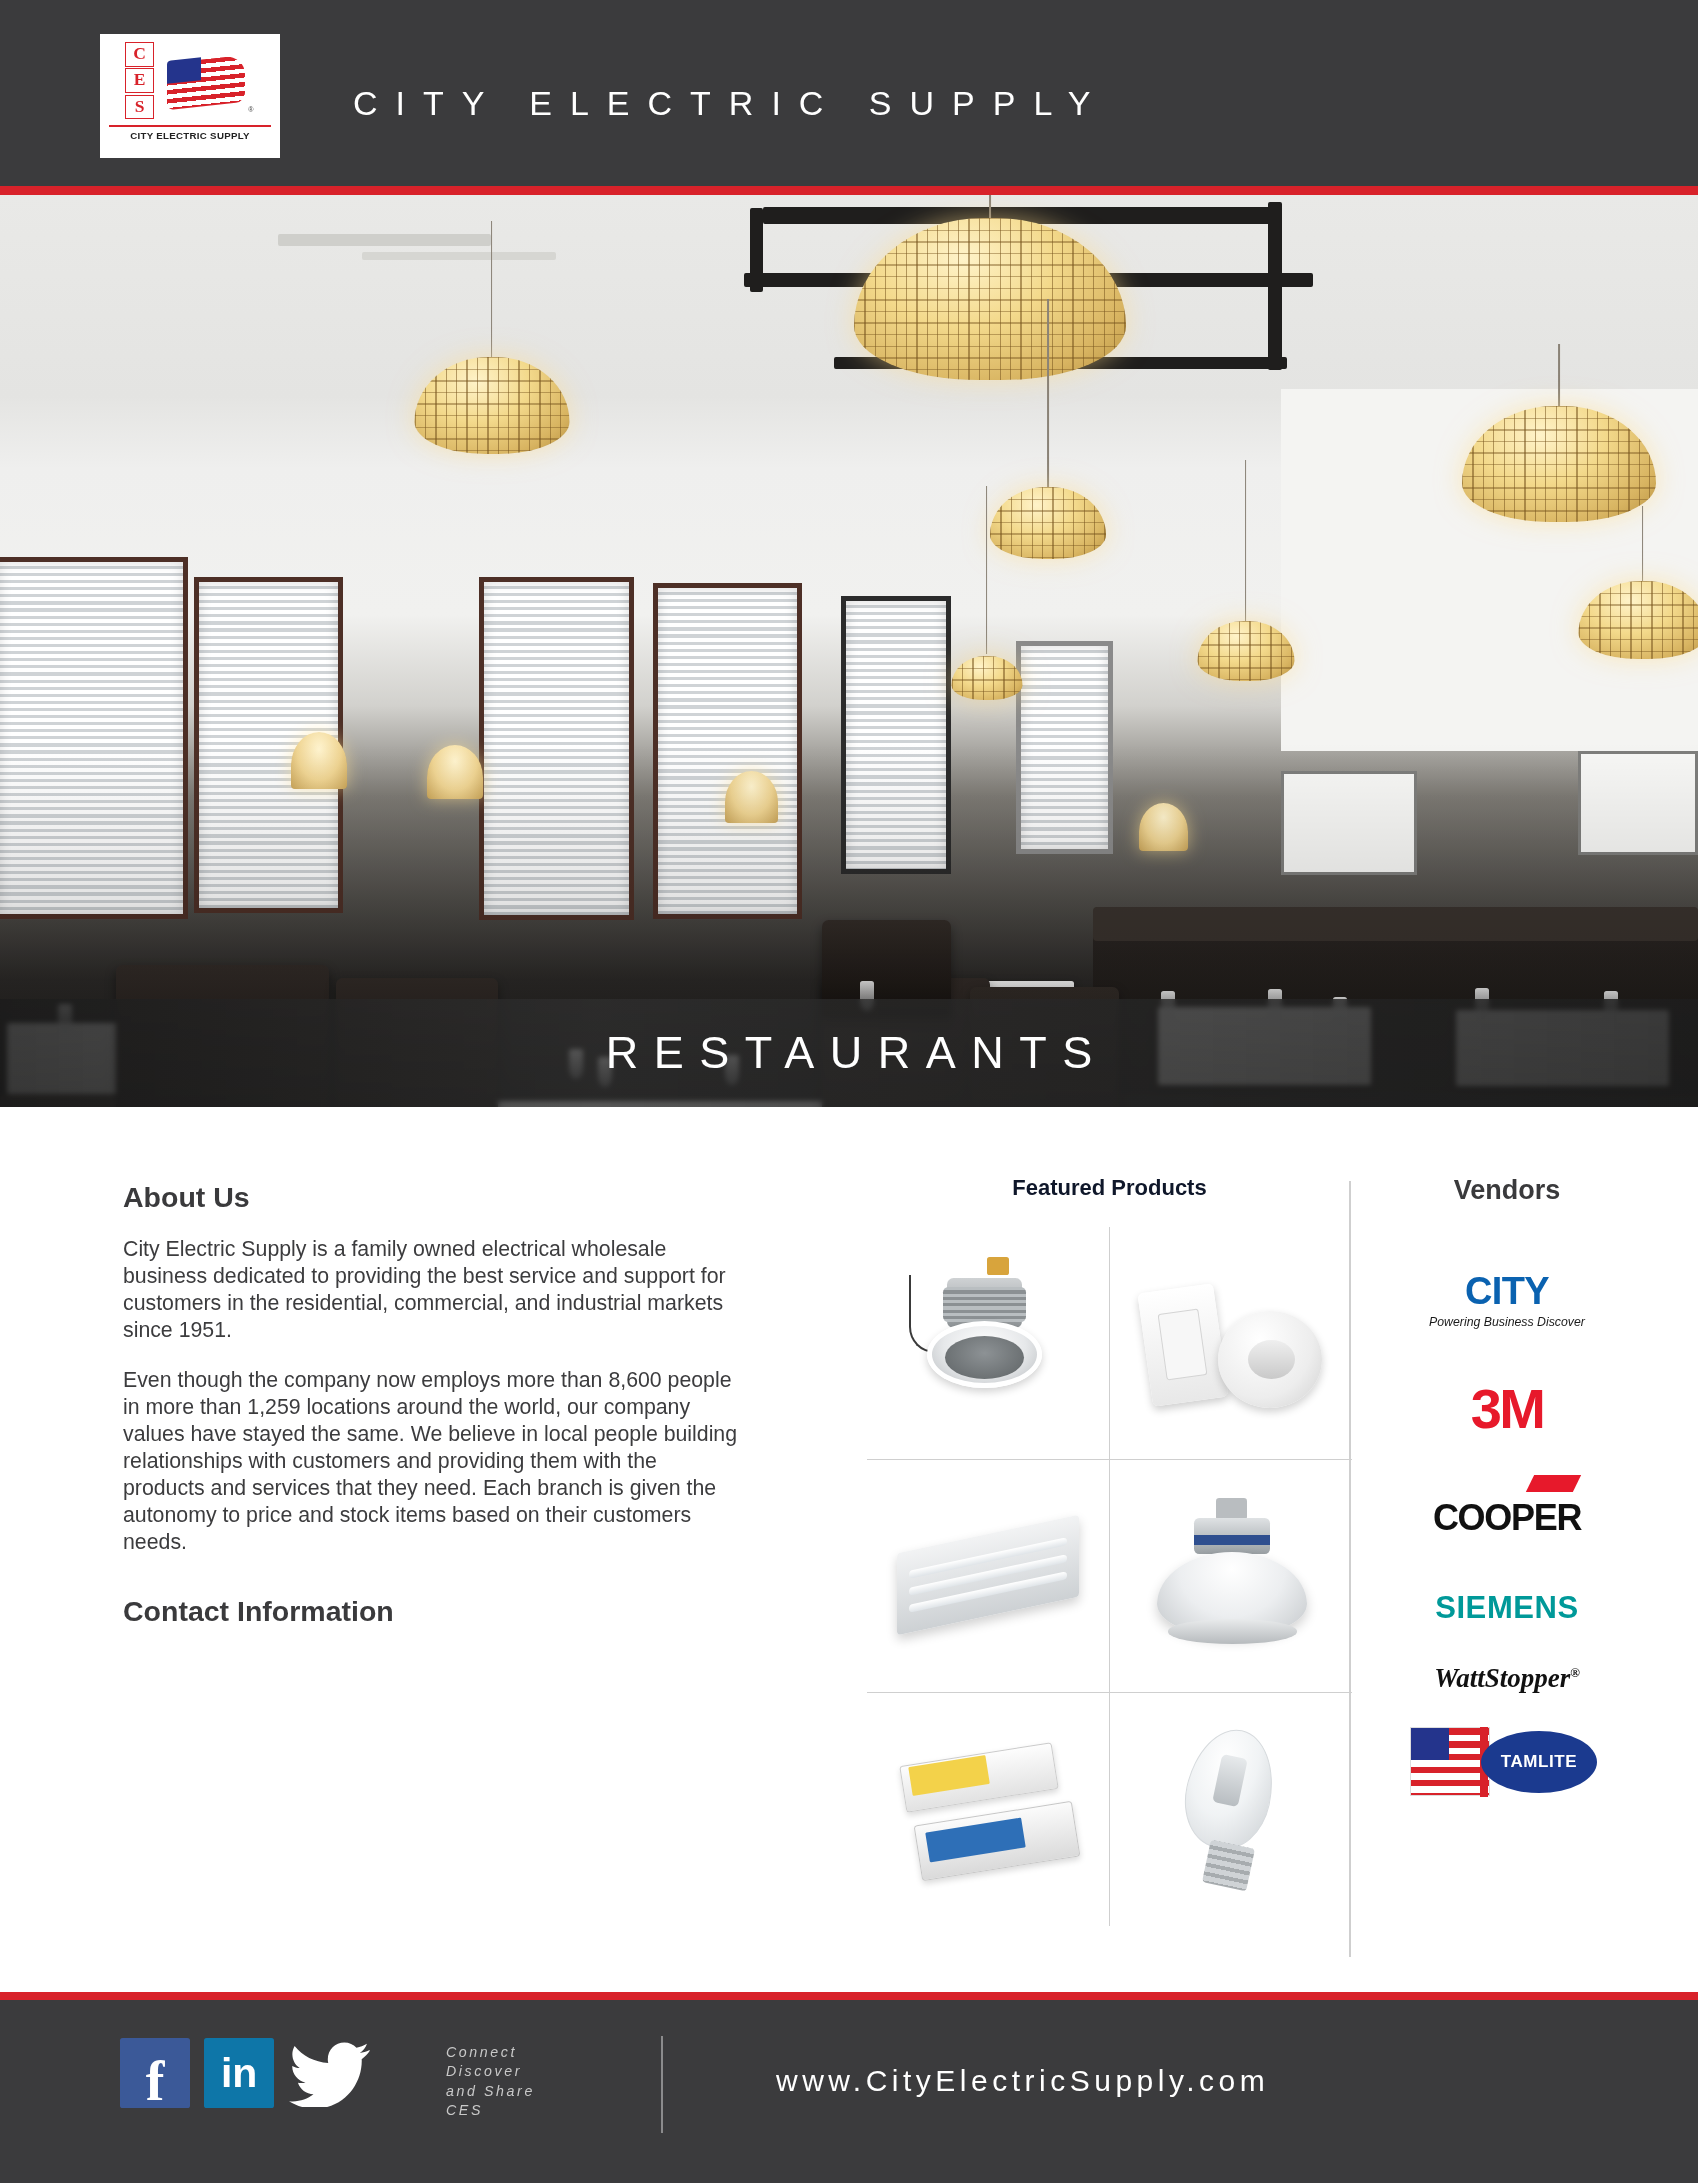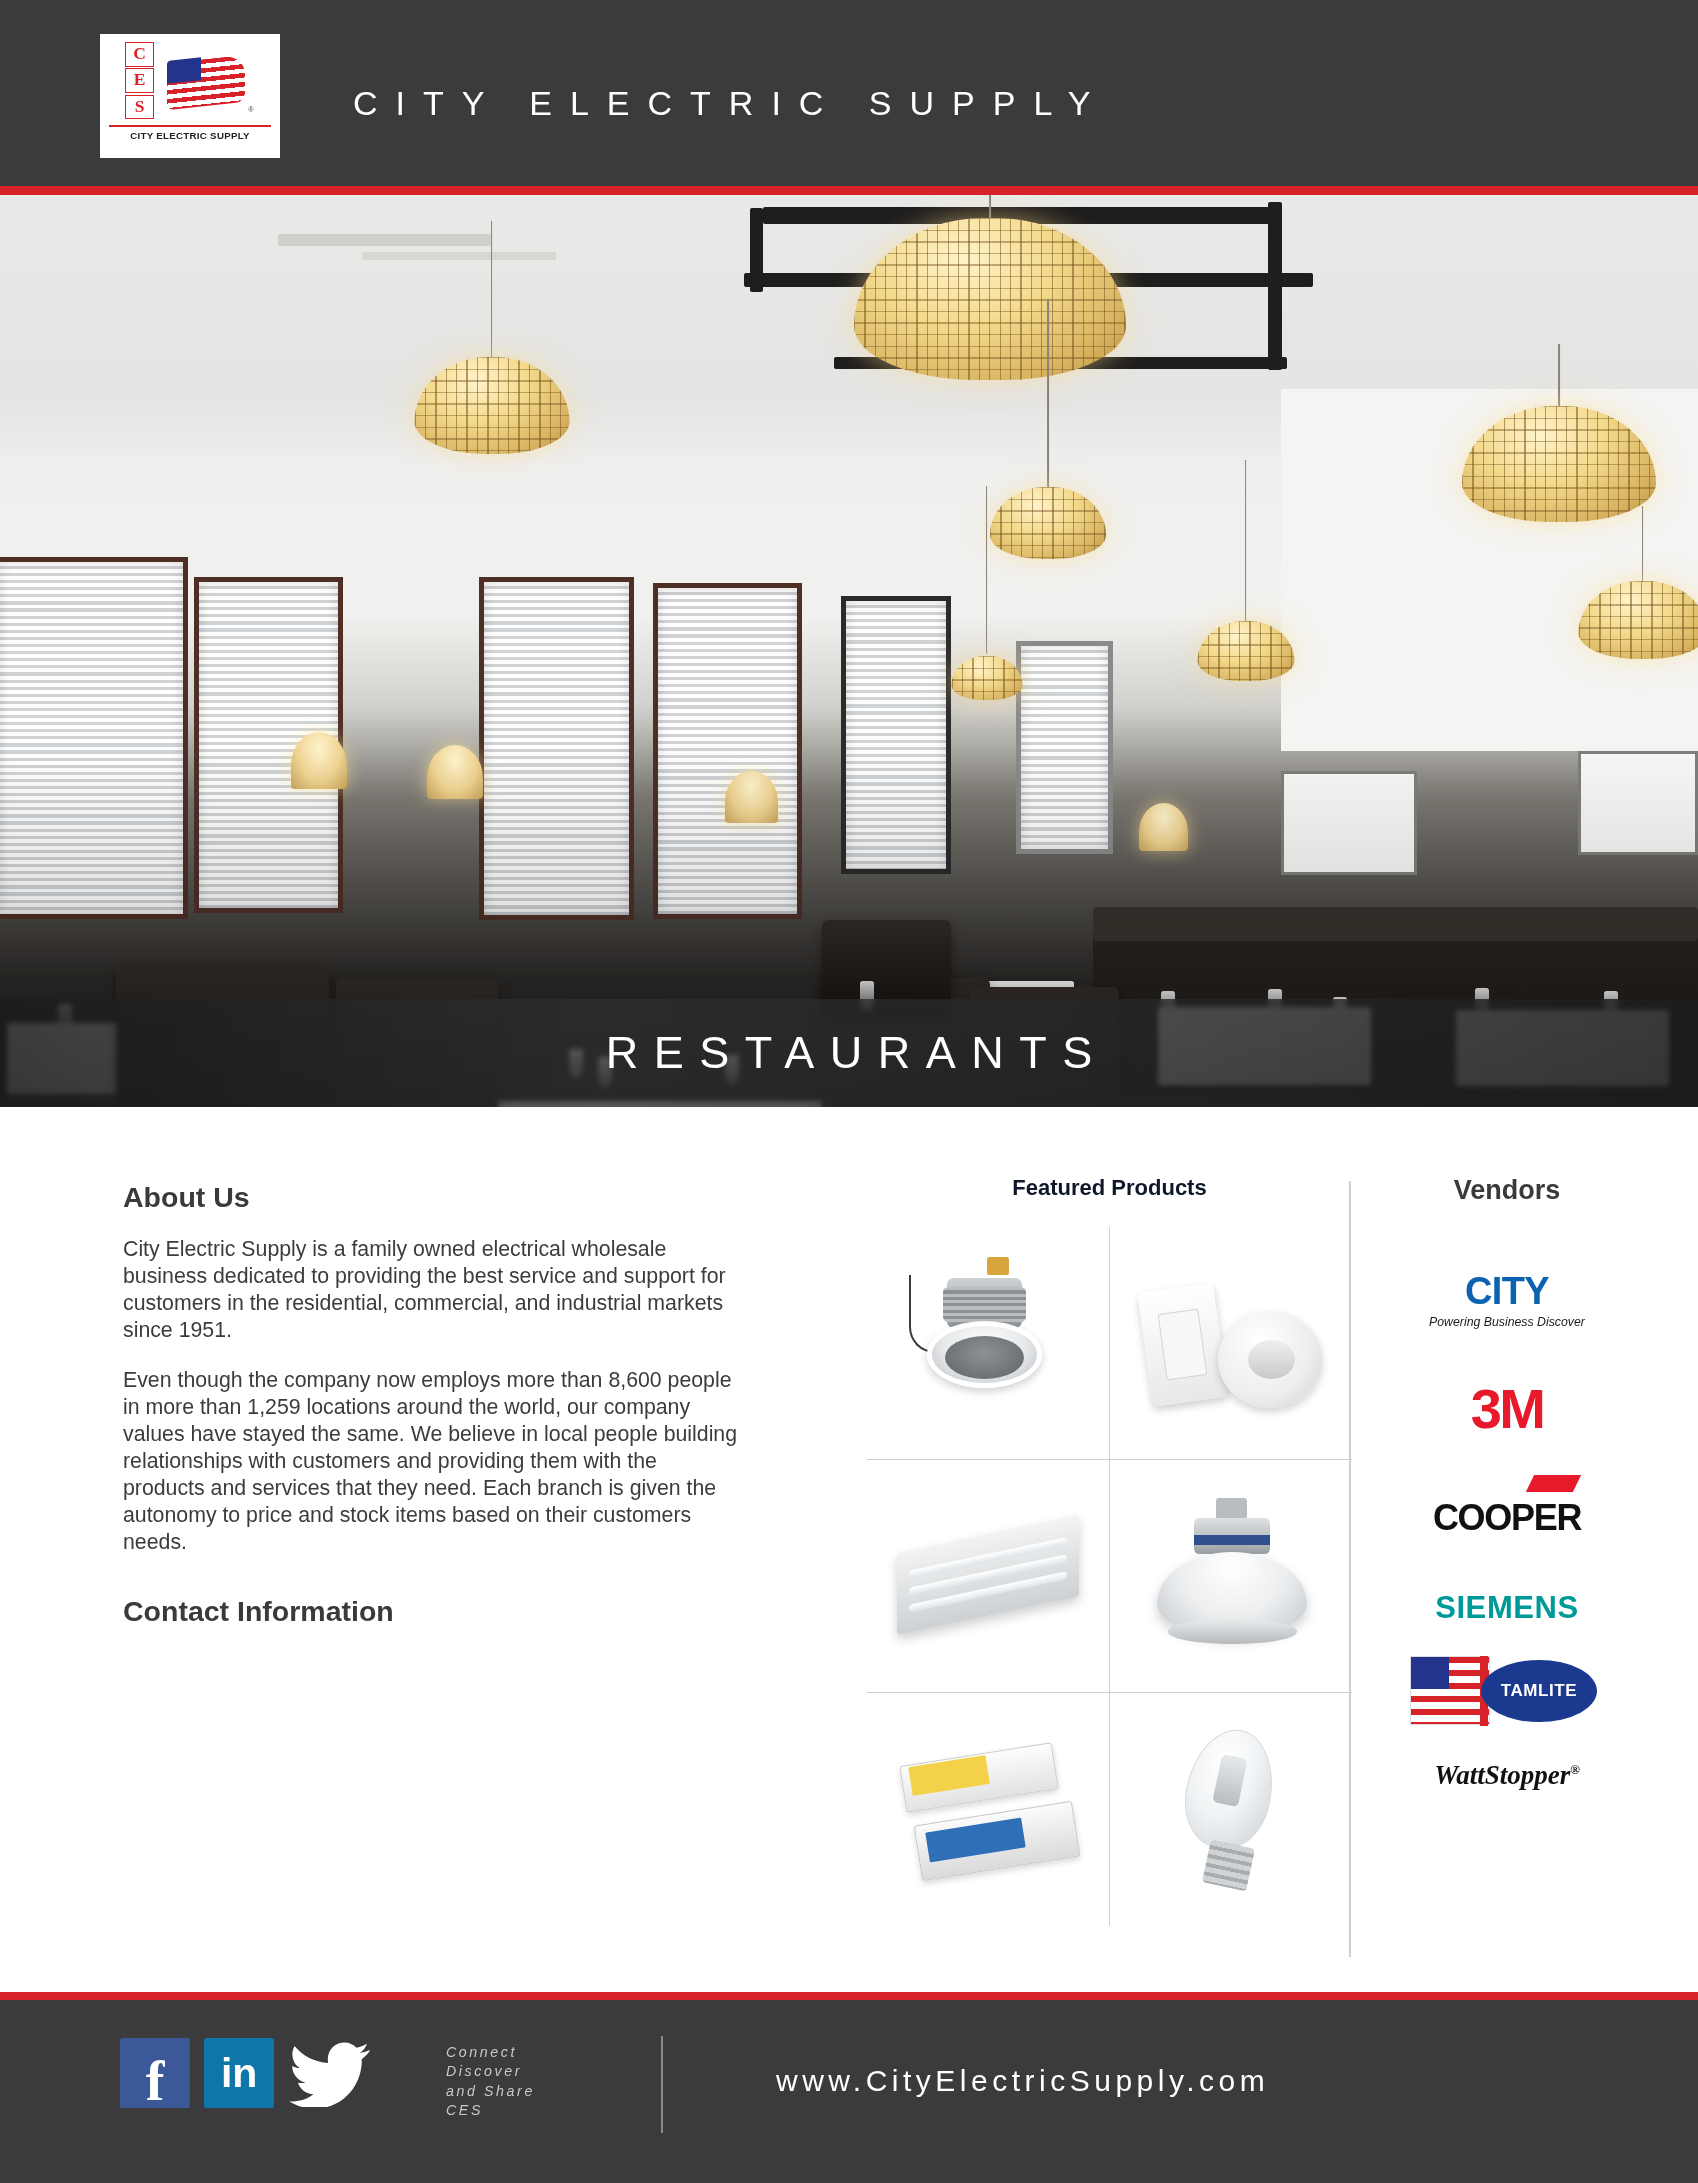--- a/index.html
+++ b/index.html
@@ -648,37 +648,37 @@
         <div class="cooper-wrap">
           <div class="cooper-slash"></div>
           <div class="cooper-word">COOPER</div>
         </div>
       </div>
 
       <div class="vendor-item" style="height:71px;justify-content:center;">
         <div class="siemens">SIEMENS</div>
       </div>
 
+      <div class="vendor-item" style="height:71px;">
+        <div class="wattstopper">
+          <span>WattStopper</span><sup style="font-size:13px;">®</sup>
+        </div>
+      </div>
+
       <div class="vendor-item" style="height:97px;">
         <div class="tamlite-wrap">
           <div class="tam-flag">
               <div class="tam-canton"></div>
             </div>
           <div class="tam-bar"></div>
           <div class="tam-oval">
               <span>TAMLITE</span>
             </div>
         </div>
       </div>
-
-      <div class="vendor-item" style="height:71px;">
-        <div class="wattstopper">
-          <span>WattStopper</span><sup style="font-size:13px;">®</sup>
-        </div>
-      </div>
     </div>
   </div>
 
   <div class="vendor-divider"></div>
 
   <div class="footer-accent"></div>
   <div class="footer"></div>
 
   <div class="social">
     <div class="fb">

